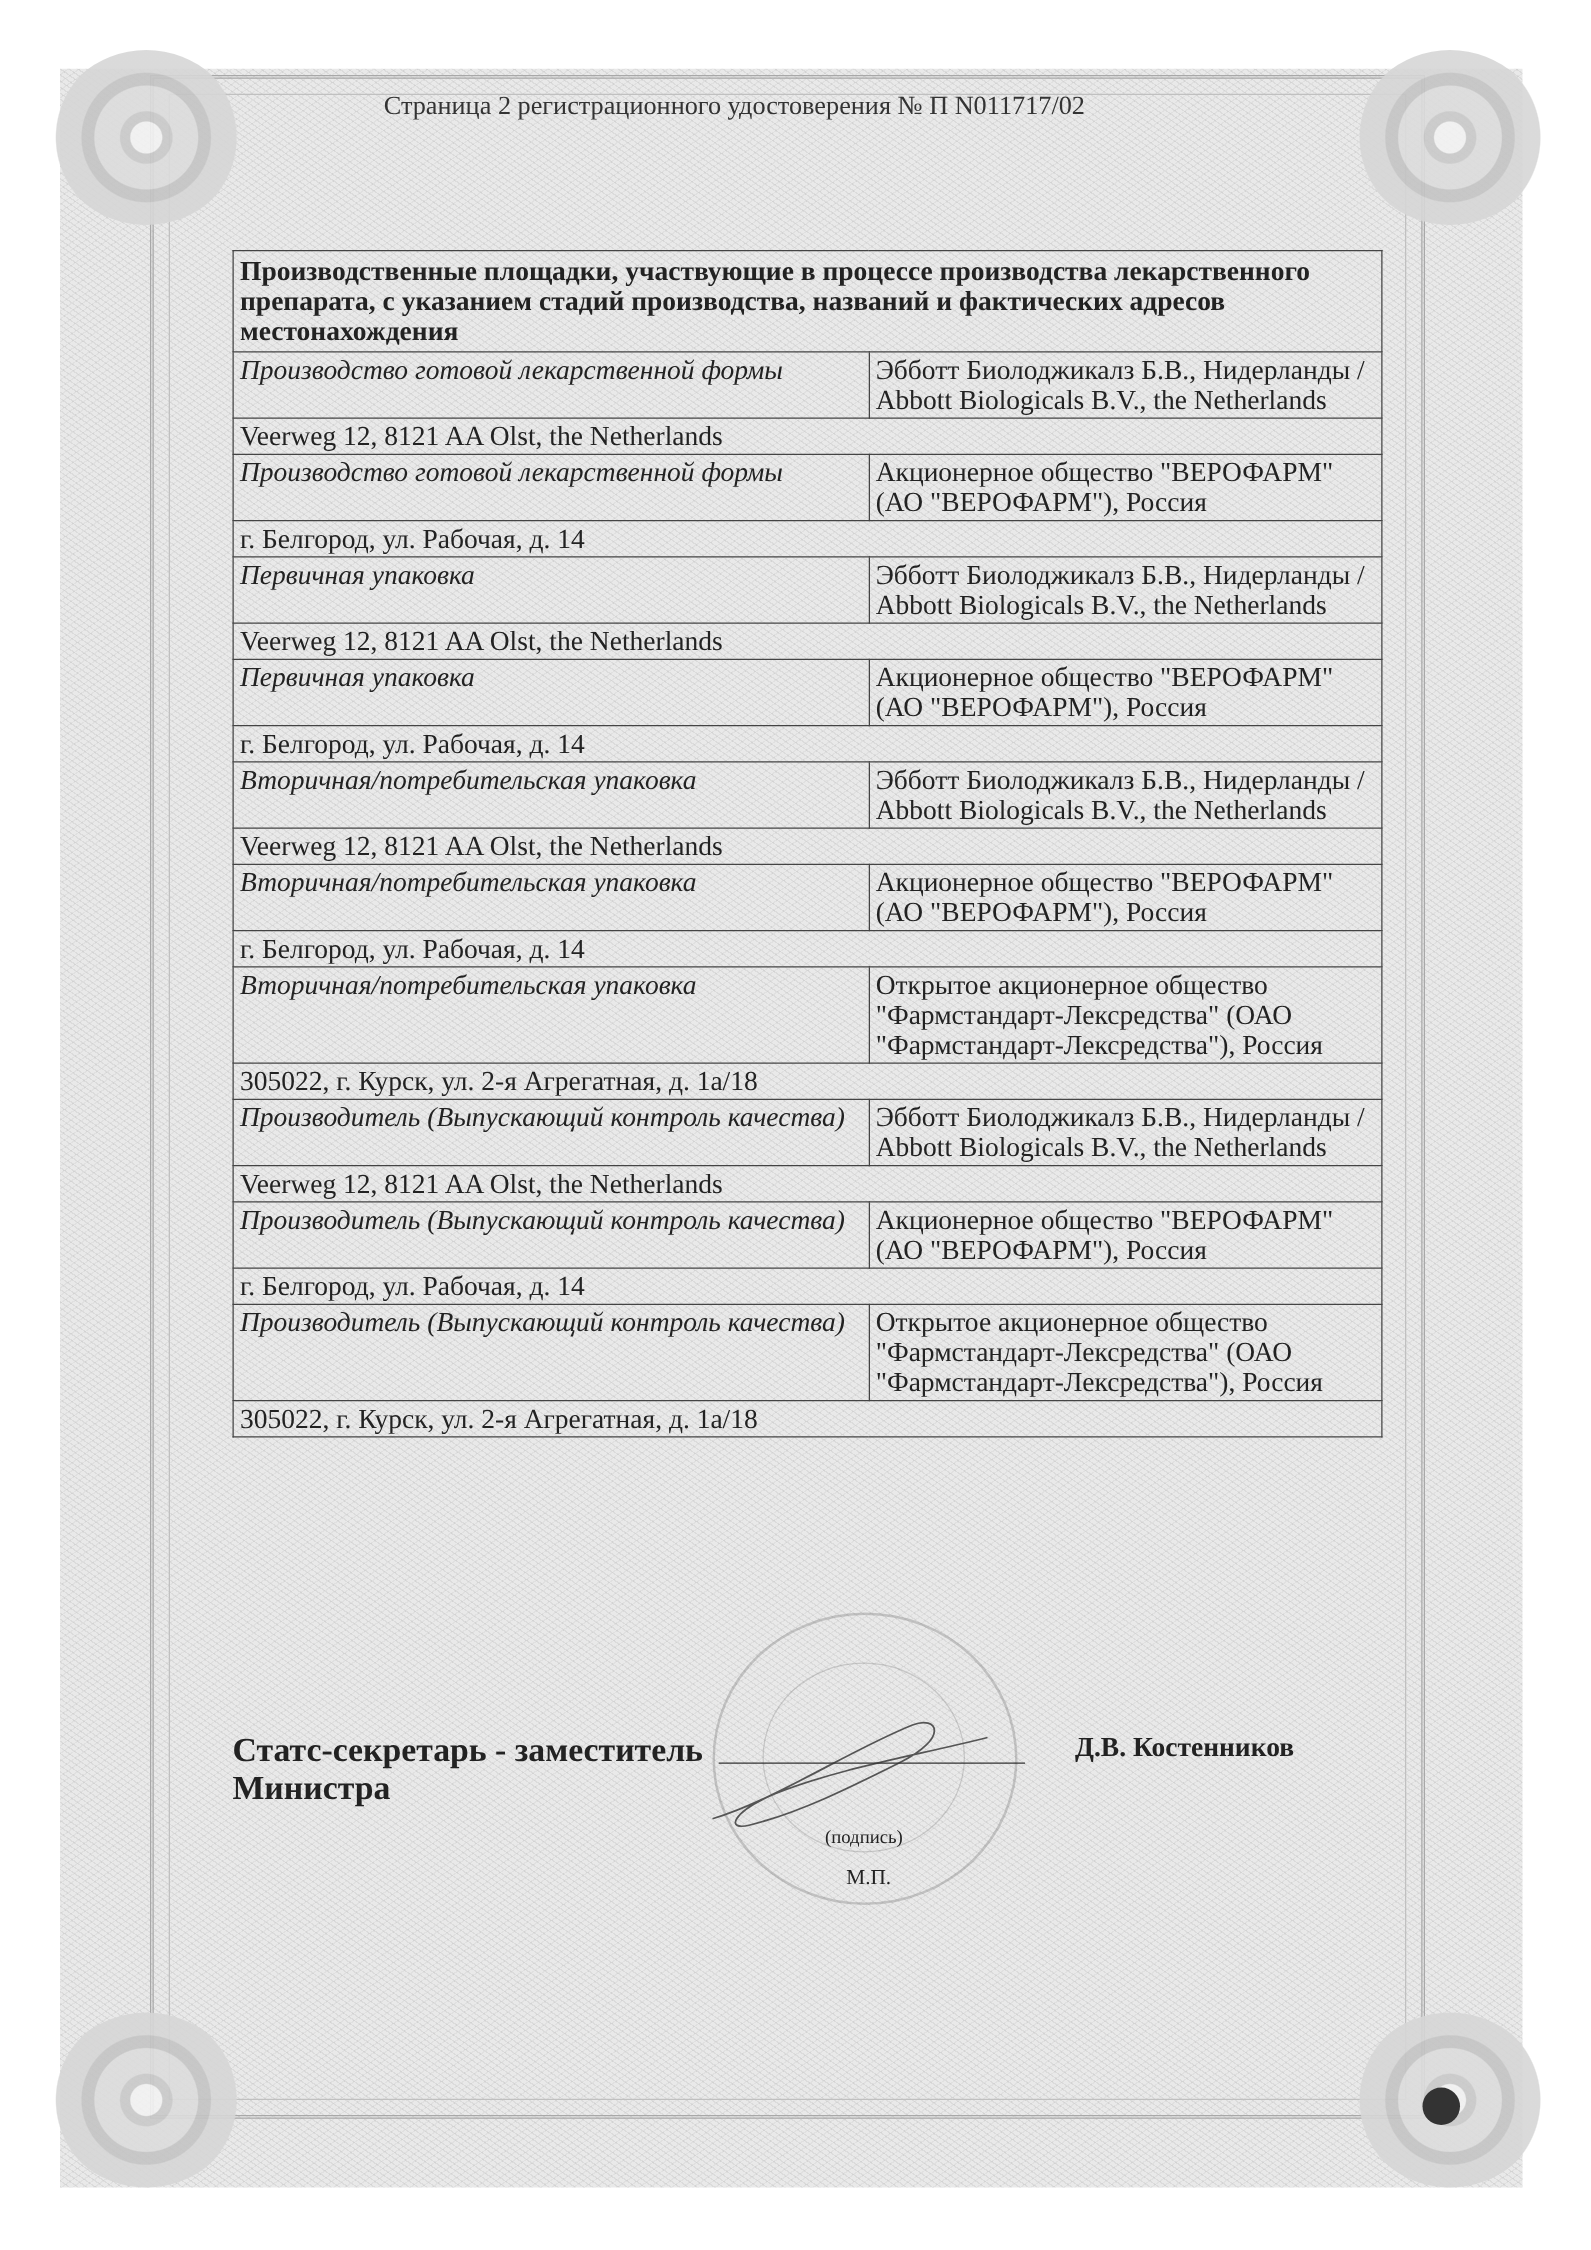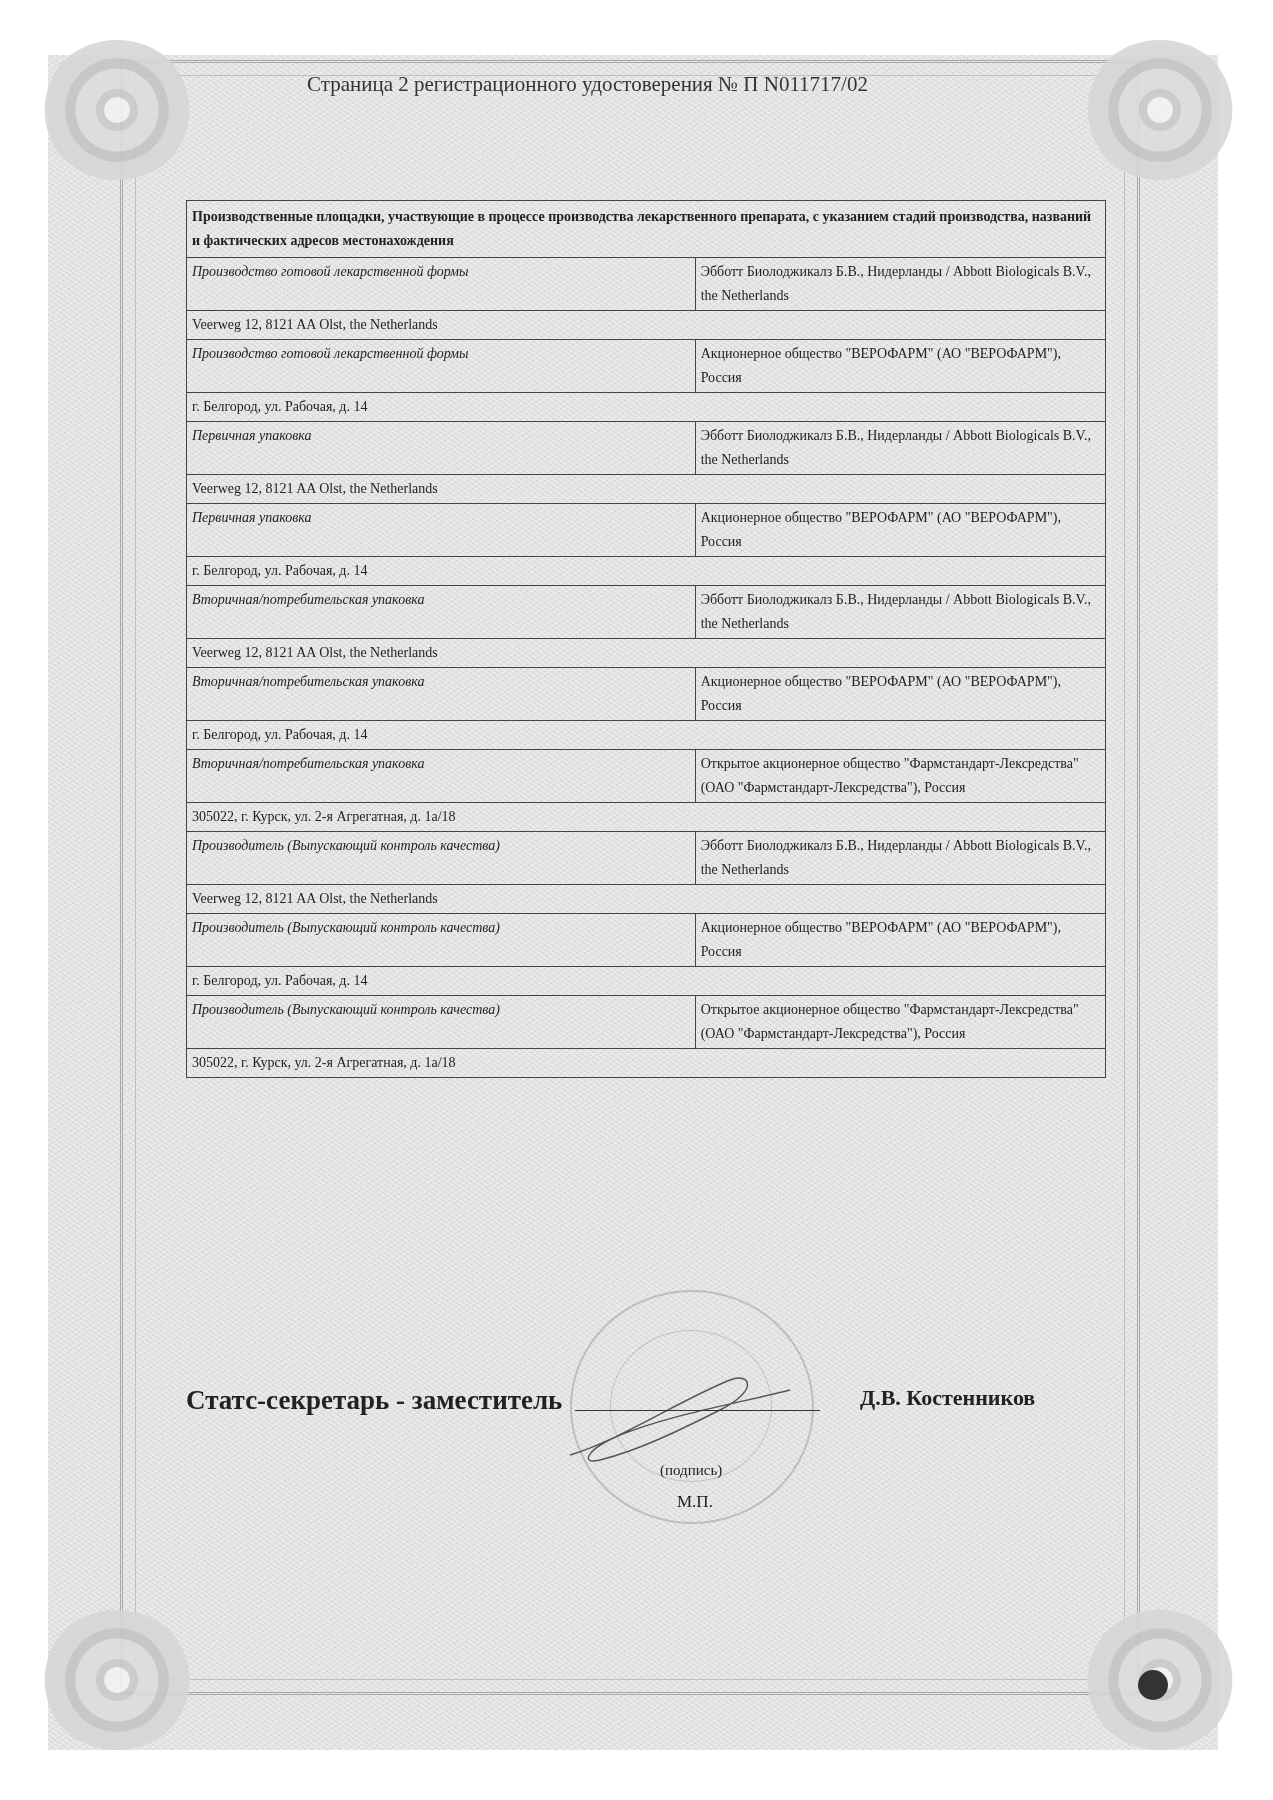--- a/index.html
+++ b/index.html
@@ -38,21 +38,21 @@
   .dot {
     position: absolute; left: 1138px; top: 1670px; width: 30px; height: 30px;
     border-radius: 50%; background: #333;
   }
   .page-header {
     position: absolute; left: 0; width: 1175px; top: 72px; text-align: center;
     font-size: 21px; color: #333;
   }
   table.sites {
     position: absolute; left: 186px; top: 200px; width: 920px;
-    border-collapse: collapse; font-size: 14px; color: #222;
+    border-collapse: collapse; font-size: 22px; color: #222;
   }
   table.sites td {
     border: 1px solid #444; padding: 2px 5px; vertical-align: top; line-height: 24px;
   }
   table.sites td.head { font-weight: bold; padding-top: 4px; padding-bottom: 4px; }
   table.sites td.stage { font-style: italic; width: 505px; }
   table.sites td.org { width: 405px; }
   table.sites tr.stage-row td { height: 48px; }
   .sign-block {
     position: absolute; top: 1385px; left: 186px; font-weight: bold; font-size: 27px; line-height: 30px;
@@ -170,17 +170,18 @@
 </table>
 
 <div class="stamp"></div>
 <div class="stamp-inner"></div>
 <svg class="signature" viewBox="0 0 240 110">
   <path d="M10 95 C 60 80, 120 40, 170 20 C 190 12, 200 30, 160 50 C 120 70, 80 90, 40 100 C 20 105, 25 90, 60 75 C 110 55, 170 45, 230 30" fill="none" stroke="#555" stroke-width="1.4"></path>
 </svg>
 
 <div class="sign-block">
   <div>Статс-секретарь - заместитель</div>
+  <div>Министра</div>
 </div>
 <div class="sign-line"></div>
 <div class="signer">Д.В. Костенников</div>
 <div class="sign-caption">(подпись)</div>
 <div class="mp">М.П.</div>
 
 </body></html>

